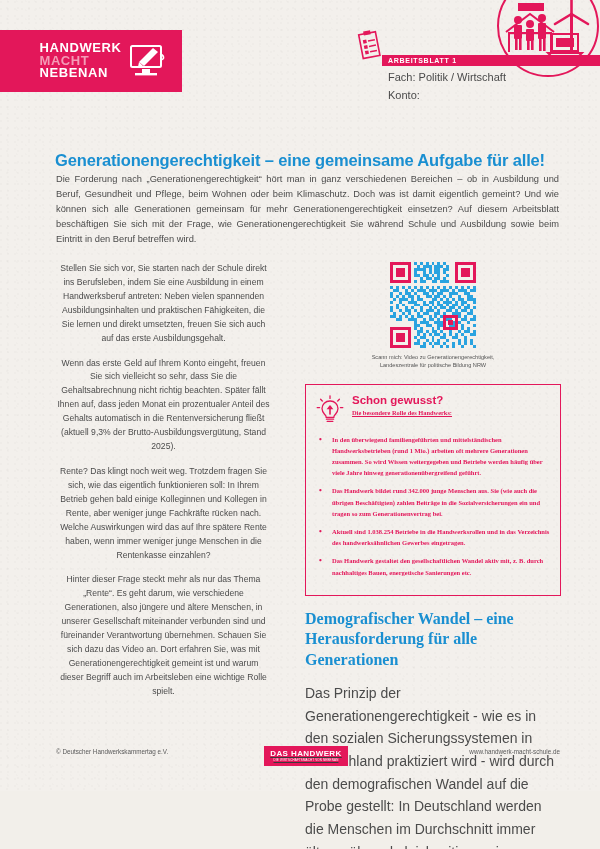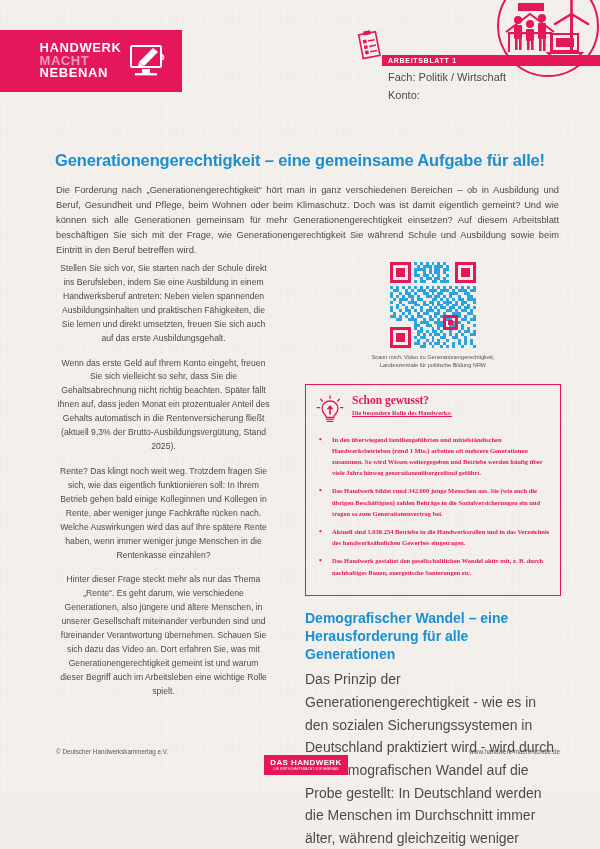--- a/index.html
+++ b/index.html
@@ -55,21 +55,21 @@
   }
   .clipboard { position:absolute; left:357px; top:30px; width:26px; height:32px; }
   .hero-circle { position:absolute; right:0; top:-30px; width:118px; height:118px; }
 
   
   .title {
     position:absolute; left:55px; top:140px; width:500px;
     color:#1a8fd1; font-size:16.5px; font-weight:bold; letter-spacing:-0.15px;
   }
   .intro {
-    position:absolute; left:56px; top:174px; width:503px;
+    position:absolute; left:56px; top:163px; width:503px;
     font-size:9.3px; line-height:1.62; text-align:justify; color:#4b4b4b;
   }
 
   
   .col-left {
     position:absolute; left:56px; top:262px; width:215px;
     font-size:8.6px; line-height:1.62; color:#4b4b4b;
   }
   .col-left p { margin:0 0 11px 0;text-align:center; }
   .h-blue {
@@ -89,53 +89,53 @@
 
   
   .fact-box {
     margin-top:14px; border:1.3px solid #e3175a; padding:9px 10px 10px 10px;
     position:relative;
   }
   .fact-head { display:flex; align-items:flex-start; gap:8px; }
   .bulb { width:28px; height:30px; flex:none; margin-top:1px; }
   .fact-title {
     color:#e3175a; font-size:11.5px; font-weight:bold; line-height:1.1;
-    font-family:Liberation Serif, serif;
+    font-family:Liberation Sans, sans-serif;
   }
   .fact-sub {
     color:#e3175a; font-size:6.4px; font-weight:bold; text-decoration:underline;
     margin-top:3px; font-family:"Liberation Serif", serif;
   }
   .fact-list { margin:9px 0 0 0; padding:0; list-style:none; }
   .fact-list li {
     position:relative; padding-left:16px; margin-bottom:7px;
     font-size:6.5px; line-height:1.72; color:#e3175a; font-weight:bold;
     font-family:"Liberation Serif", serif;
   }
   .fact-list li::before {
     content:"\2022"; position:absolute; left:3px; top:-1px; font-size:8px;
   }
 
   
   .demo { margin-top:13px; }
-  .demo .h-blue { font-size:14px; margin-bottom:5px; }
+  .demo .h-blue { font-size:16px; margin-bottom:11px;font-family:Liberation Serif, serif; }
   .demo p { margin:0; font-size:14px; line-height:1.62; color:#4b4b4b; }
 
   
   .footer { position:absolute; left:0; bottom:26px; width:600px; height:22px; }
   .footer-left {
     position:absolute; left:56px; top:5px; font-size:6.3px; color:#5a5a5a;
   }
   .footer-right {
     position:absolute; right:40px; top:5px; font-size:6.3px; color:#5a5a5a;
   }
   .footer-logo {
-    position:absolute; left:264px; top:12px; width:84px; height:20px;
+    position:absolute; left:264px; top:3px; width:84px; height:20px;
     background:#e3175a; display:flex; flex-direction:column;
-    align-items:center; justify-content:center;
+    align-items:center; justify-content:center;text-decoration:underline;
   }
   .footer-logo .fl-main {
     color:#fff; font-weight:bold; font-size:8px; letter-spacing:0.4px; line-height:1;
   }
   .footer-logo .fl-sub {
     color:#fff; font-size:2.9px; letter-spacing:0.2px; margin-top:1.5px; line-height:1;
   }
 </style>
 </head>
 <body>

